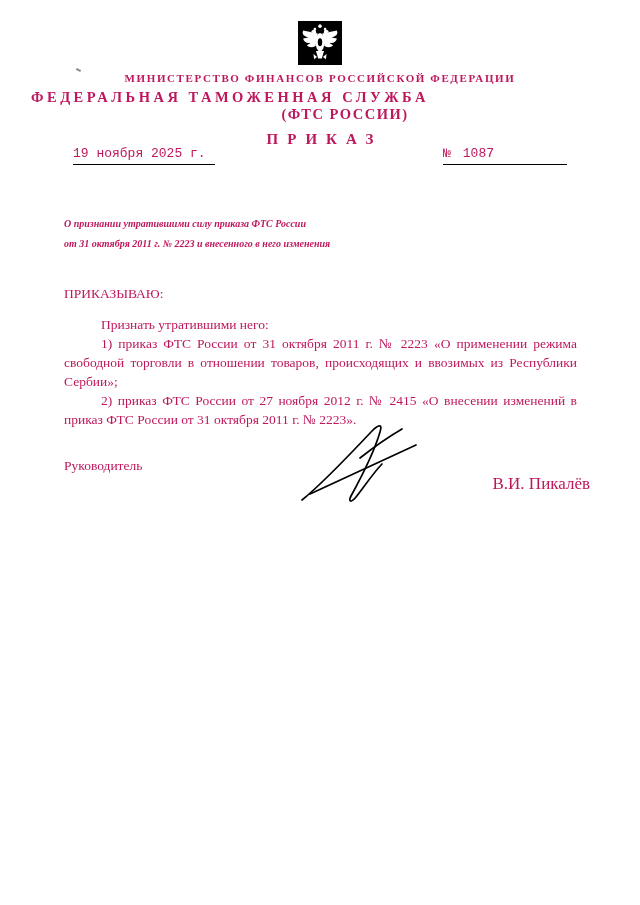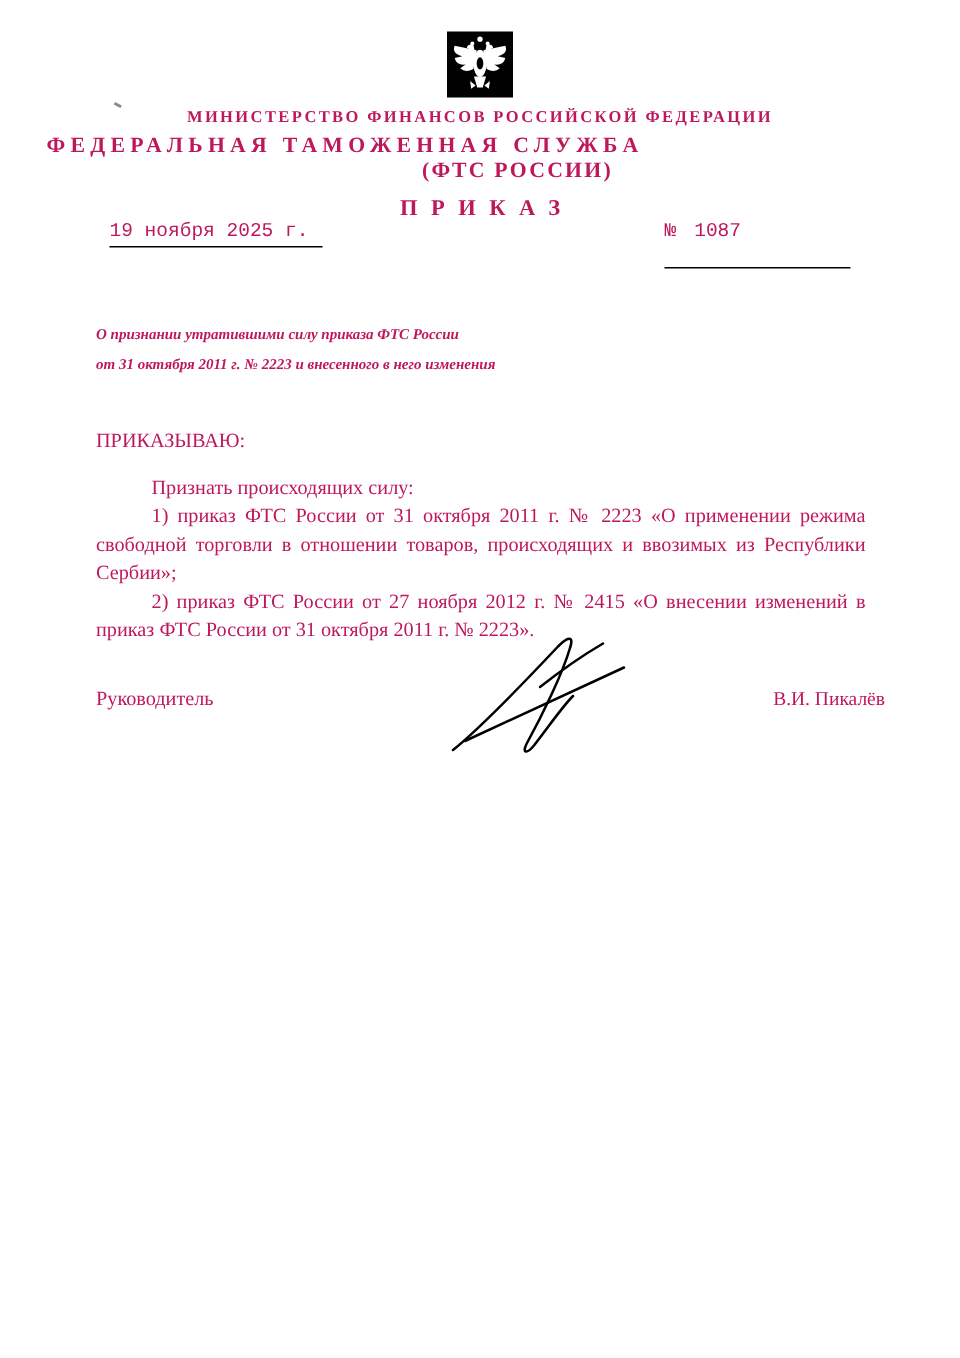--- a/index.html
+++ b/index.html
@@ -38,21 +38,21 @@
     text-align:center; font-weight:bold; font-size:15px; letter-spacing:9px;
     padding-left:9px; box-sizing:border-box;
   }
   .date-wrap {
     position:absolute; top:146px; left:73px; width:142px;
     border-bottom:1px solid #000; padding-bottom:3px;
     font-family:"Liberation Mono", monospace; font-size:13px; white-space:nowrap;
   }
   .number-wrap {
     position:absolute; top:146px; left:443px; width:124px;
-    border-bottom:1px solid #000; padding-bottom:17px;
+    border-bottom:1px solid #000; padding-bottom:3px;
     font-family:"Liberation Mono", monospace; font-size:13px; white-space:nowrap;
   }
   .number-wrap .num-label { margin-right:12px; }
   .city {
     position:absolute; top:169px; left:0; width:100%;
     text-align:right; font-size:13px;padding-left:48px;
   }
   .doc-title {
     position:absolute; top:214px; left:64px; width:512px;
     font-weight:bold; font-size:10px; line-height:20px;font-style:italic;
@@ -63,21 +63,21 @@
   }
   .body-text {
     position:absolute; top:315px; left:64px; width:513px;
     font-size:13.5px; line-height:19px; text-align:justify;
   }
   .body-text p { margin:0; text-indent:37px; }
   .sig-role {
     position:absolute; top:458px; left:64px; font-size:13.5px;
   }
   .sig-name {
-    position:absolute; top:458px; right:50px; font-size:13px;
+    position:absolute; top:474px; right:50px; font-size:17px;
   }
   .sig-scrawl {
     position:absolute; top:422px; left:298px; width:125px; height:85px;
   }
   .sig-scrawl svg { display:block; width:100%; height:100%; }
 </style>
 </head>
 <body>
 
 <div class="page">
@@ -120,21 +120,21 @@
   <div class="city">Москва</div>
 
   <div class="doc-title">
     <div>О признании утратившими силу приказа ФТС России</div>
     <div>от 31 октября 2011 г. № 2223 и внесенного в него изменения</div>
   </div>
 
   <div class="order-word">ПРИКАЗЫВАЮ:</div>
 
   <div class="body-text">
-    <p>Признать происходящих силу:</p>
+    <p>Признать утратившими него:</p>
     <p>1) приказ ФТС России от 31 октября 2011 г. № 2223 «О применении режима свободной торговли в отношении товаров, происходящих и ввозимых из Республики Сербии»;</p>
     <p>2) приказ ФТС России от 27 ноября 2012 г. № 2415 «О внесении изменений в приказ ФТС России от 31 октября 2011 г. № 2223».</p>
   </div>
 
   <div class="sig-role">Руководитель</div>
 
   <div class="sig-scrawl">
     <svg viewBox="0 0 125 85">
       <g fill="none" stroke="#000000" stroke-width="1.7" stroke-linecap="round">
         <path d="M4 78 C24 62 58 26 74 9 C80 3 85 1 82 10 C77 27 64 54 53 74 C50 80 53 81 58 75 C66 65 76 50 84 42"></path>

